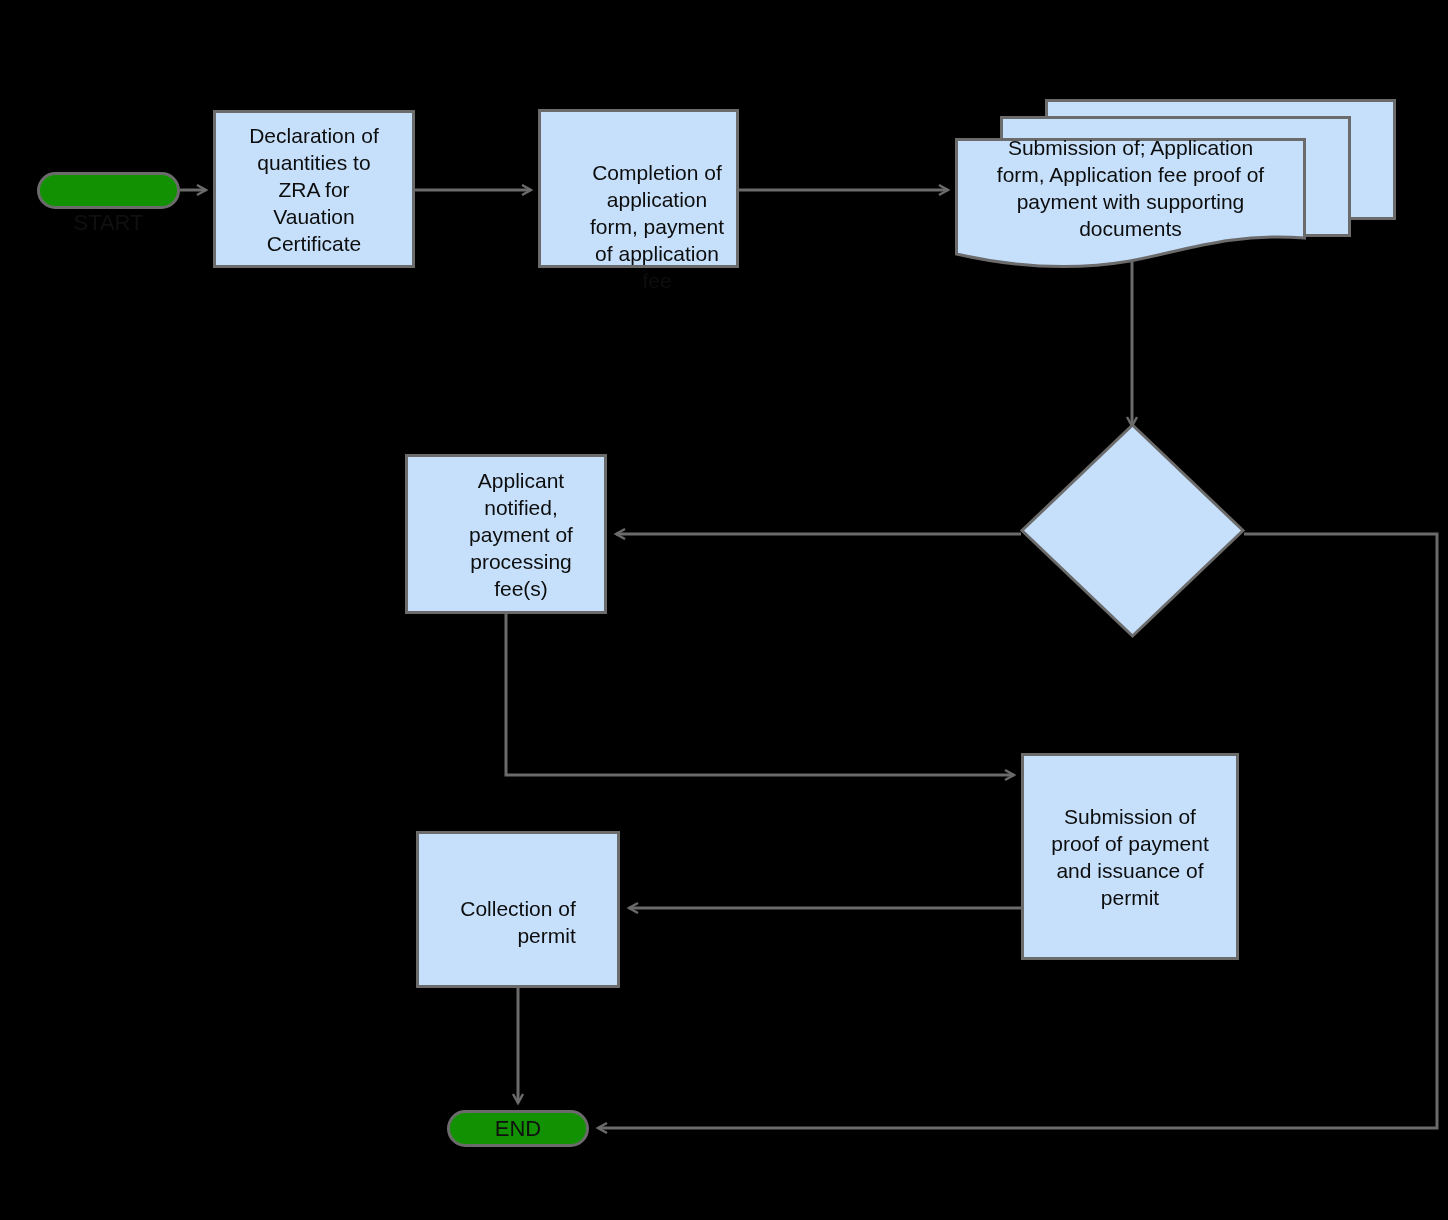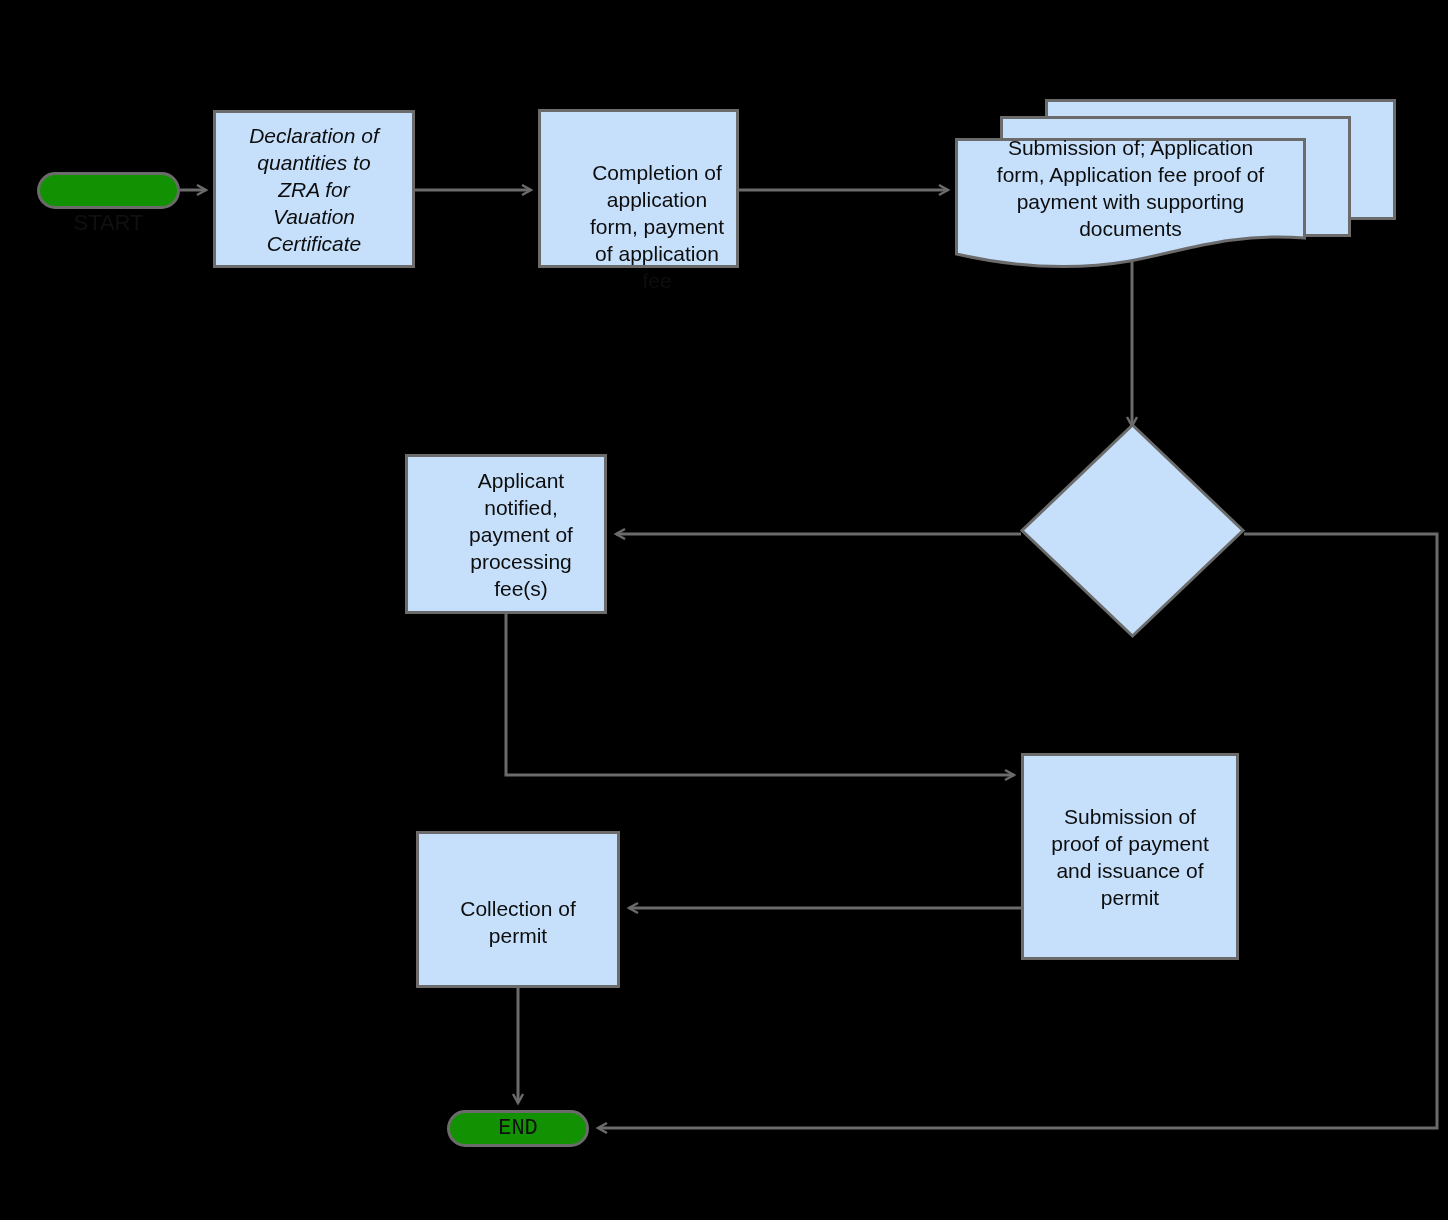--- a/index.html
+++ b/index.html
@@ -88,21 +88,21 @@
       <rect x="1022.5" y="754.5" width="215" height="204" fill="#c6e0fc" stroke="#6b6b6b" stroke-width="3"></rect>
 
       <rect x="417.5" y="832.5" width="201" height="154" fill="#c6e0fc" stroke="#6b6b6b" stroke-width="3"></rect>
 
       <rect x="448.5" y="1111.5" width="139" height="34" rx="17" ry="17" fill="#129202" stroke="#6b6b6b" stroke-width="3"></rect>
     </g>
   </svg>
 
   <div class="node-label terminal-label" style="left:37px; top:172px; width:143px; height:37px;margin-top:32px;">START</div>
 
-  <div class="node-label" style="left:213px; top:110px; width:202px; height:158px;font-style:italic;">Declaration of
+  <div class="node-label" style="left:213px; top:110px; width:202px; height:158px;">Declaration of
 quantities to
 ZRA for
 Vauation
 Certificate</div>
 
   <div class="node-label" style="left:538px; top:109px; width:238px; height:159px;margin-top:38px;">Completion of
 application
 form, payment
 of application
 fee</div>
@@ -117,18 +117,18 @@
 notified,
 payment of
 processing
 fee(s)</div>
 
   <div class="node-label" style="left:1021px; top:753px; width:218px; height:207px;">Submission of
 proof of payment
 and issuance of
 permit</div>
 
-  <div class="node-label" style="left:416px; top:831px; width:204px; height:182px;">Collection of
+  <div class="node-label" style="left:416px; top:831px; width:204px; height:182px;text-align:right;">Collection of
 permit</div>
 
-  <div class="node-label terminal-label" style="left:447px; top:1110px; width:142px; height:37px;font-family:Liberation Mono, monospace;">END</div>
+  <div class="node-label terminal-label" style="left:447px; top:1110px; width:142px; height:37px;">END</div>
 
 </div>
 
 </body></html>

